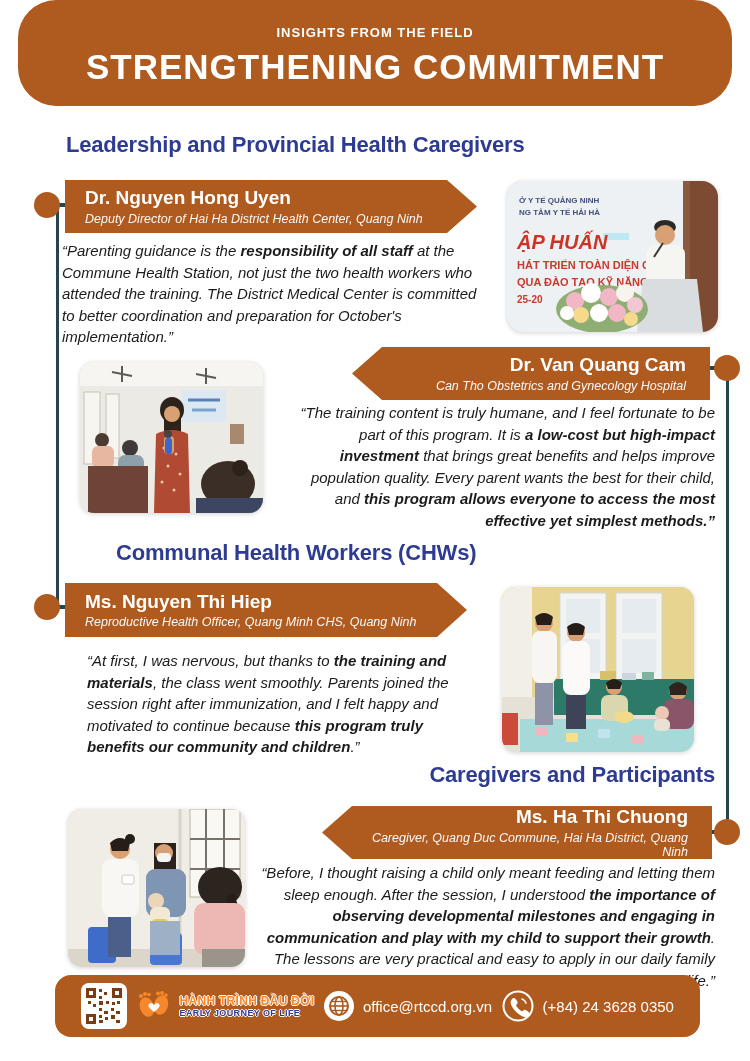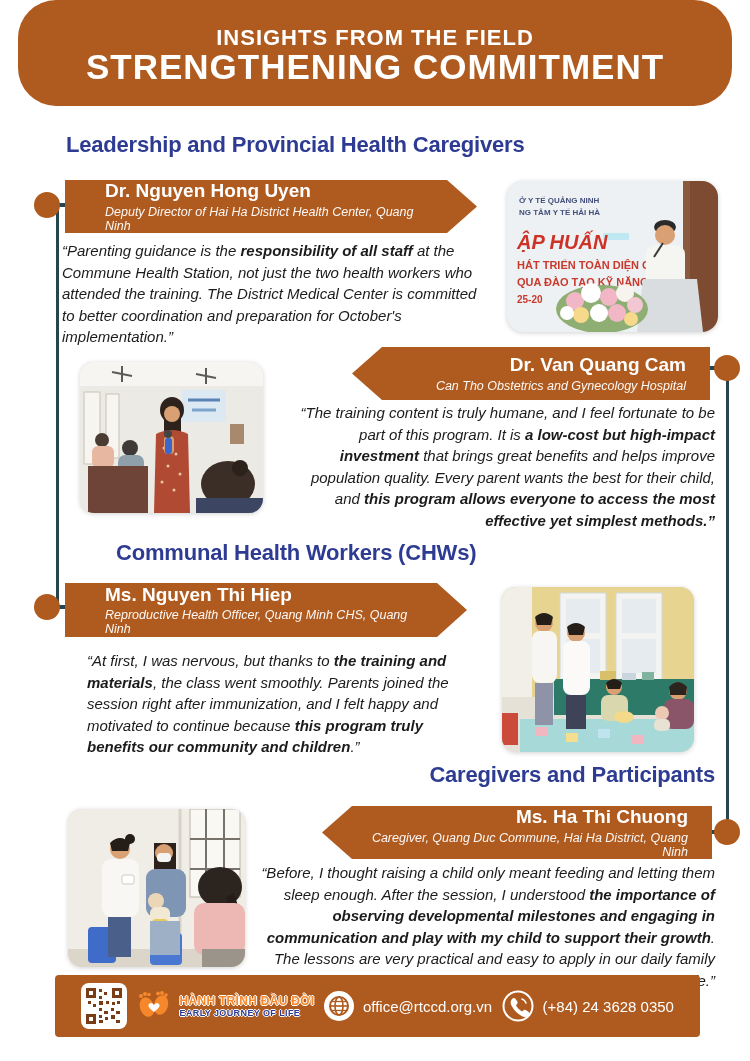--- a/index.html
+++ b/index.html
@@ -8,53 +8,53 @@
     font-family:"Liberation Sans","DejaVu Sans",sans-serif;
   }
   .page{position:relative;width:750px;height:1061px;background:#fff;}
   .abs{position:absolute;}
 
   
   .header{
     left:18px;top:0;width:714px;height:106px;background:#AF5A1E;
     border-radius:38px;color:#fff;text-align:center;
   }
-  .kicker{position:absolute;left:0;right:0;top:25px;font-size:22px;font-weight:800;letter-spacing:1px;}
+  .kicker{position:absolute;left:0;right:0;top:25px;font-size:13px;font-weight:800;letter-spacing:1px;}
   .title{position:absolute;left:0;right:0;top:47px;font-size:35px;font-weight:800;letter-spacing:1px;}
 
   
   .sec-heading{font-size:22px;font-weight:800;color:#2E3B92;letter-spacing:-0.2px;}
 
   
   .tline{background:#27454F;}
   .tdot{width:26px;height:26px;border-radius:50%;background:#AF5A1E;}
   .tstub{height:4px;background:#27454F;}
 
   
   .banner{
     background:#AF5A1E;color:#fff;display:flex;flex-direction:column;justify-content:center;
     box-sizing:border-box;
   }
-  .banner.right{clip-path:polygon(0 0,calc(100% - 30px) 0,100% 50%,calc(100% - 30px) 100%,0 100%);padding-left:40px;padding-right:44px;justify-content:center;}
+  .banner.right{clip-path:polygon(0 0,calc(100% - 30px) 0,100% 50%,calc(100% - 30px) 100%,0 100%);padding-left:20px;padding-right:44px;justify-content:center;}
   .banner.left{clip-path:polygon(30px 0,100% 0,100% 100%,30px 100%,0 50%);padding-right:24px;padding-left:44px;text-align:right;}
   .banner .name{font-size:19px;font-weight:800;line-height:1.2;}
   .banner .role{font-size:12.5px;font-style:italic;opacity:.96;margin-top:2px;}
 
   
   .quote{font-style:italic;font-size:15px;line-height:1.44;color:#1b1b1b;}
   .quote b{font-weight:800;}
   .quote.right{text-align:right;}
 
   
   .photo{overflow:hidden;box-shadow:0 1px 5px rgba(0,0,0,.18);background:#ddd;}
   .photo svg{display:block;}
 
   
   .footer{
-    left:55px;top:975px;width:645px;height:62px;background:#AF5A1E;border-radius:4px;
+    left:55px;top:975px;width:645px;height:62px;background:#AF5A1E;border-radius:16px;
     display:flex;align-items:center;box-sizing:border-box;padding:0 26px;color:#fff;
     justify-content:space-between;
   }
   .qr{width:46px;height:46px;background:#fff;border-radius:8px;display:flex;align-items:center;justify-content:center;}
   .logo{display:flex;align-items:center;gap:7px;}
   .logo-line1{font-size:12px;font-weight:800;color:#F6882B;letter-spacing:.3px;
     text-shadow:-1px 0 #fff,1px 0 #fff,0 -1px #fff,0 1px #fff;}
   .logo-line2{font-size:9px;font-weight:800;color:#2E3B92;letter-spacing:.4px;
     text-shadow:-1px 0 #fff,1px 0 #fff,0 -1px #fff,0 1px #fff;}
   .contact{display:flex;align-items:center;gap:9px;font-size:15px;}

